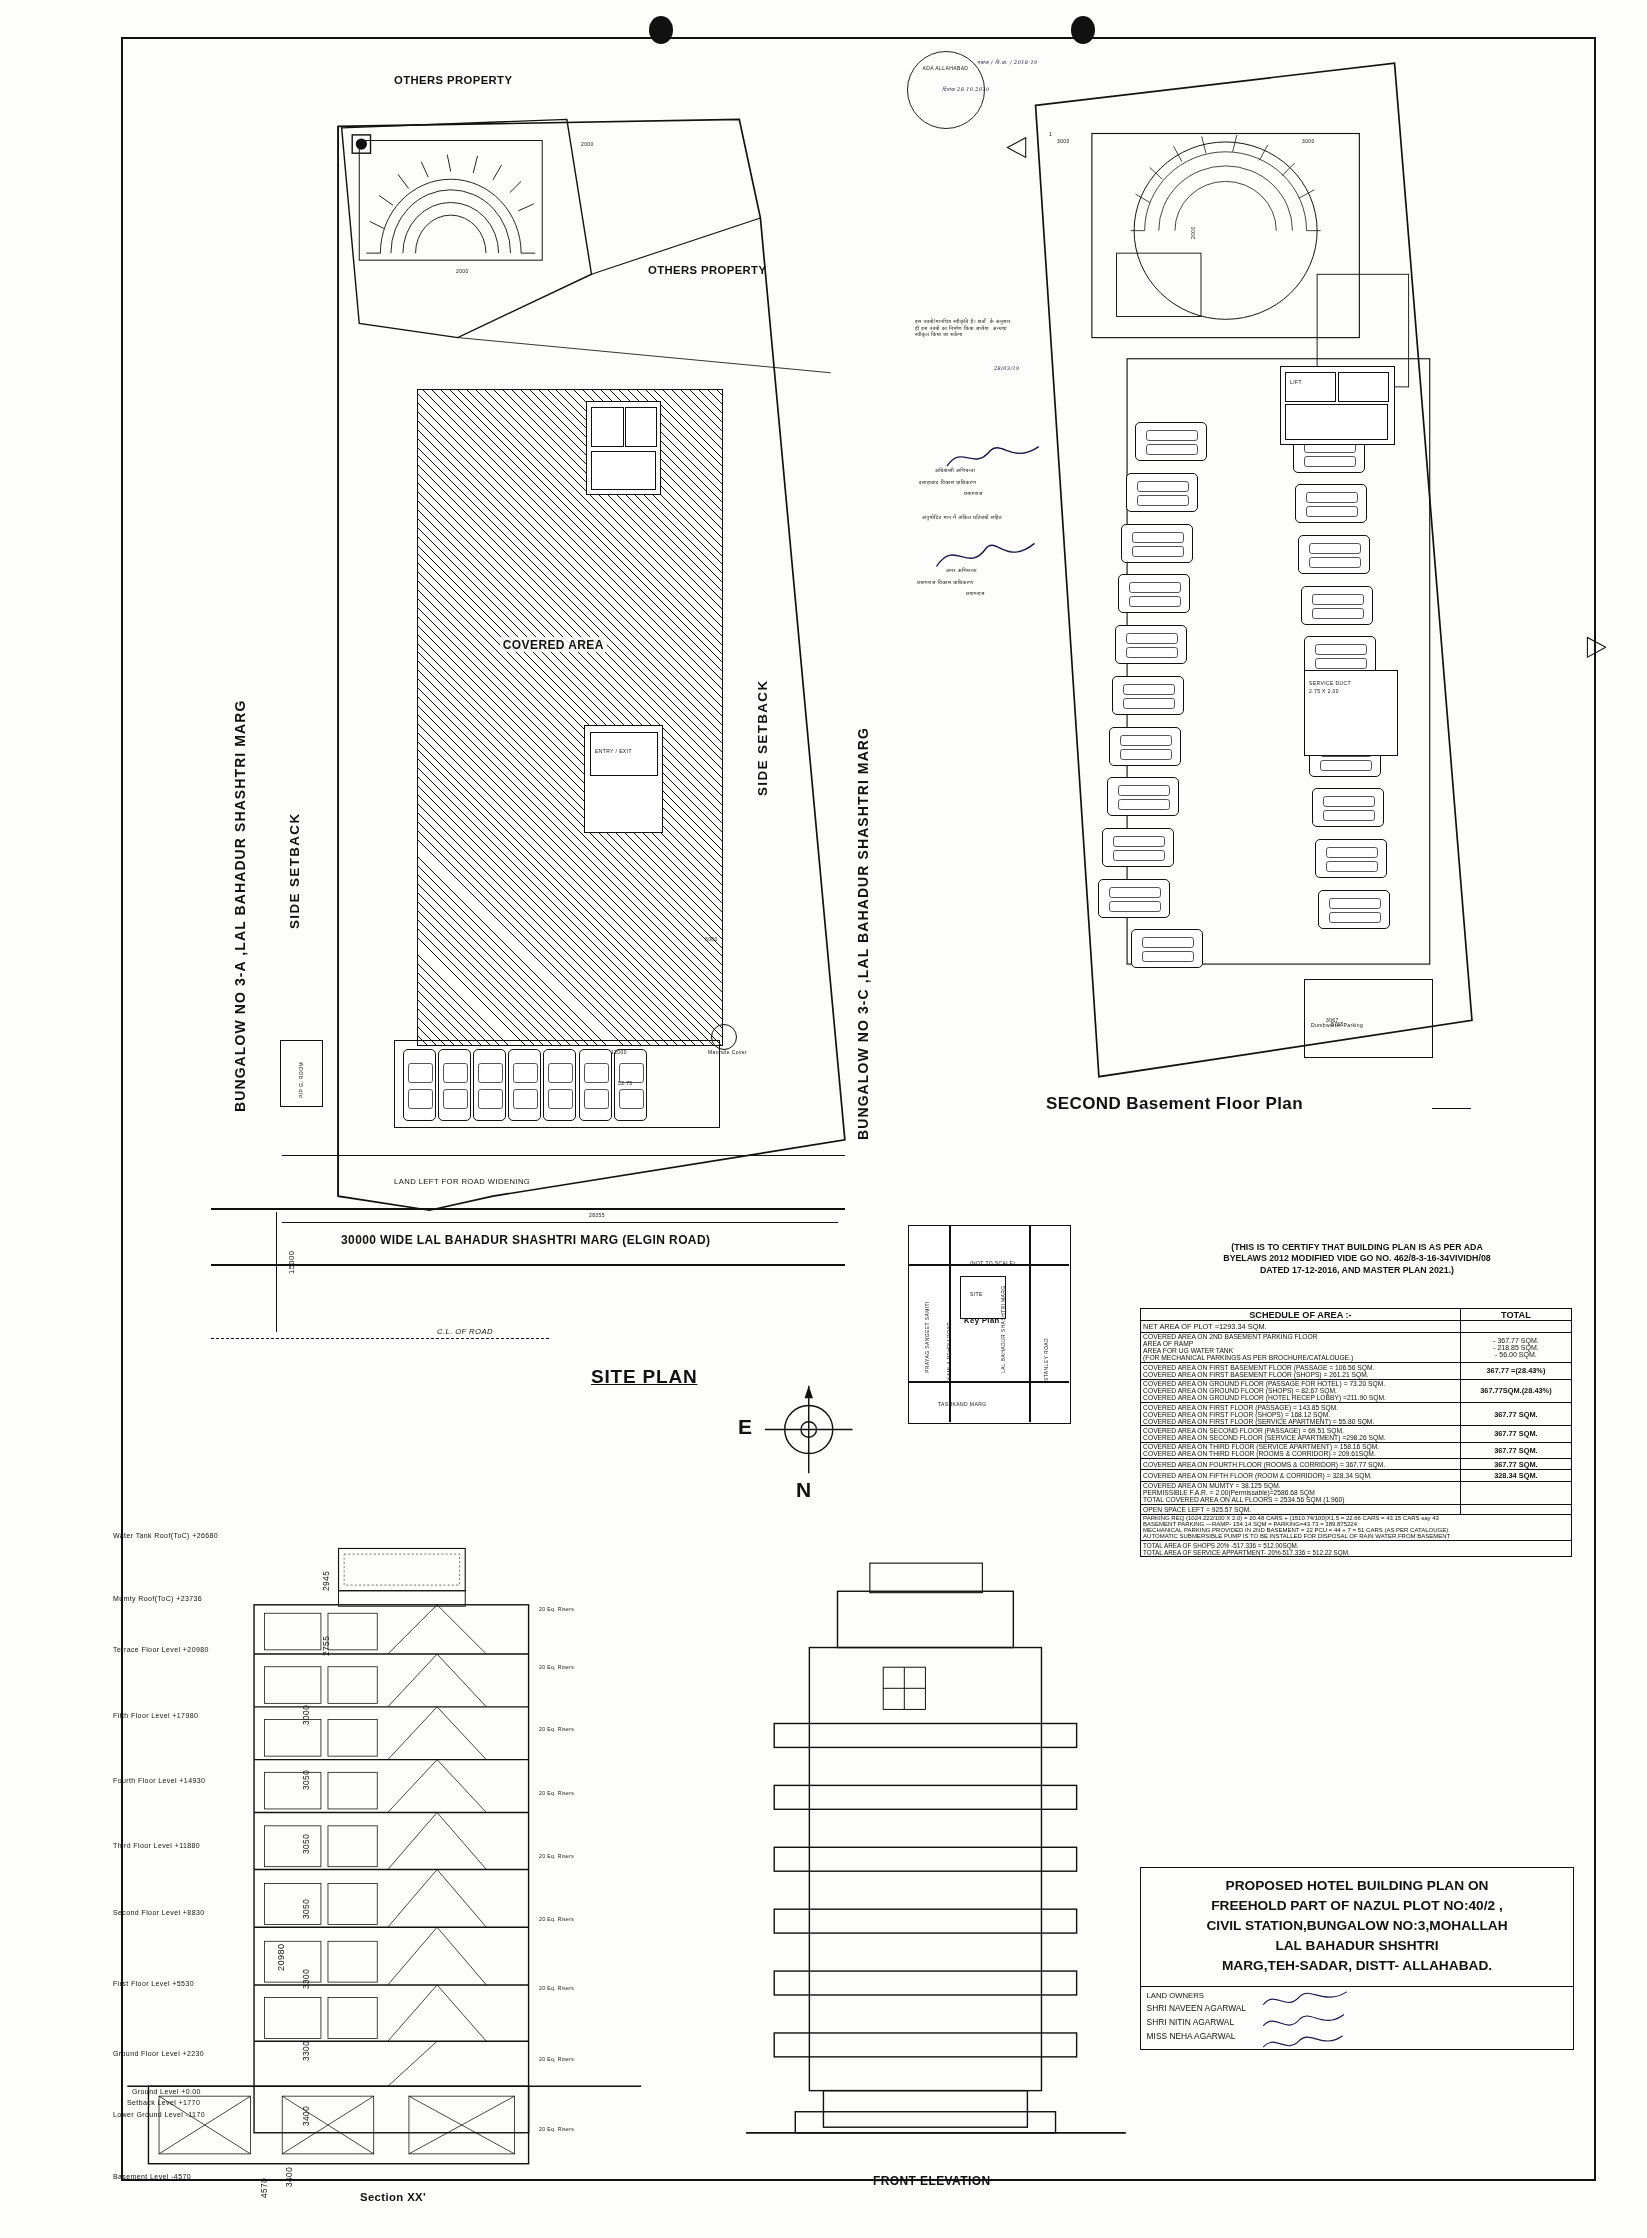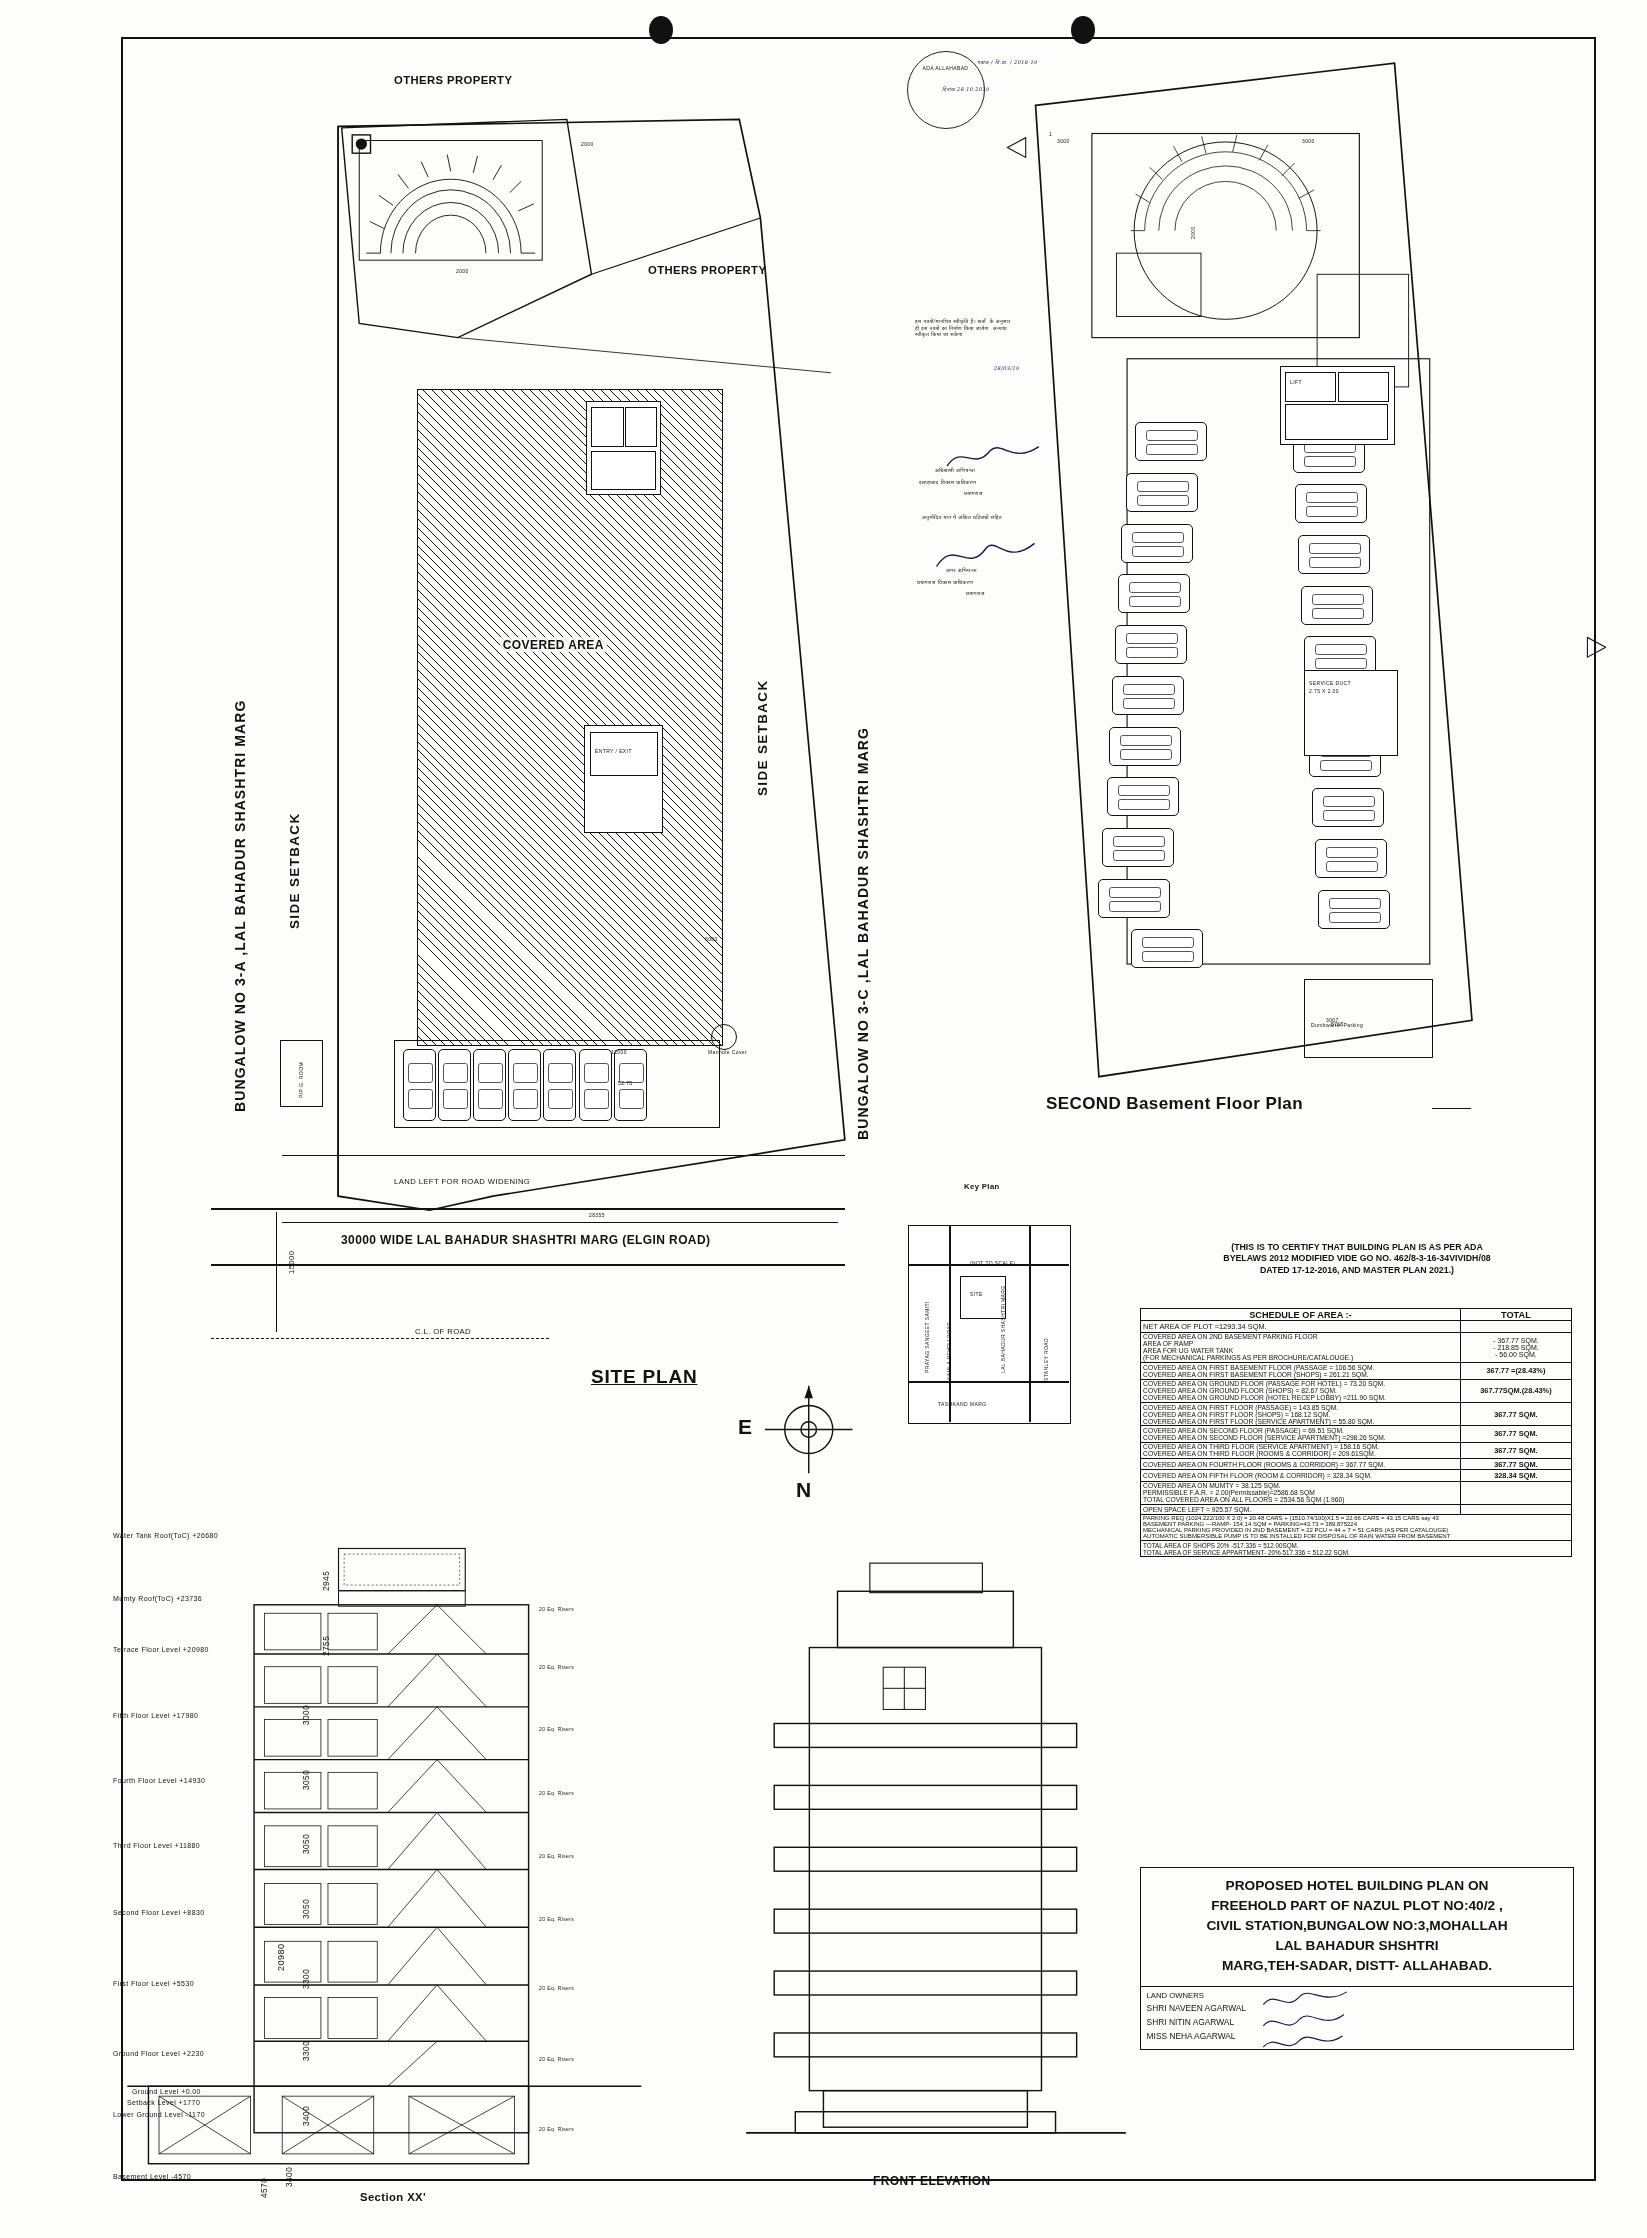--- a/index.html
+++ b/index.html
@@ -103,21 +103,21 @@
 
     <div class="box" style="left:280px;top:1040px;width:41px;height:65px;"></div>
     <div class="lbl xtiny rot90" style="left:298px;top:1098px;">P/P G. ROOM</div>
 
     <div class="ln" style="left:282px;top:1155px;width:563px;height:1.4px;"></div>
     <div class="lbl small" style="left:394px;top:1177px;">LAND LEFT FOR ROAD WIDENING</div>
     <div class="ln" style="left:211px;top:1208px;width:634px;height:1.8px;"></div>
     <div class="lbl bold" style="left:341px;top:1233px;font-size:12px;">30000 WIDE LAL BAHADUR SHASHTRI MARG (ELGIN ROAD)</div>
     <div class="ln" style="left:211px;top:1264px;width:634px;height:1.8px;"></div>
     <div class="dash" style="left:211px;top:1338px;width:338px;"></div>
-    <div class="lbl small" style="left:415px;top:1327px;">C.L. OF ROAD</div>
+    <div class="lbl small" style="left:437px;top:1327px;font-style:italic;">C.L. OF ROAD</div>
     <div class="lbl small rot90" style="left:287px;top:1274px;">15000</div>
     <div class="ln" style="left:276px;top:1212px;width:1.4px;height:120px;"></div>
     <div class="lbl xtiny" style="left:589px;top:1212px;">28355</div>
     <div class="ln" style="left:282px;top:1222px;width:556px;height:0.7px;"></div>
 
     <div class="lbl bold underline" style="left:591px;top:1366px;font-size:19px;letter-spacing:0.8px;">SITE PLAN</div>
 
     <div class="lbl bold rot90" style="left:287px;top:929px;font-size:13.4px;letter-spacing:1.4px;">SIDE SETBACK</div>
     <div class="lbl bold rot90" style="left:755px;top:796px;font-size:13.4px;letter-spacing:1.4px;">SIDE SETBACK</div>
     <div class="lbl bold rot90" style="left:232px;top:1112px;font-size:14px;letter-spacing:1.1px;">BUNGALOW NO 3-A ,LAL BAHADUR SHASHTRI MARG</div>
@@ -257,21 +257,21 @@
     <div class="ln" style="left:908px;top:1381px;width:161px;height:2.1px;"></div>
     <div class="ln" style="left:949px;top:1225px;width:2.1px;height:197px;"></div>
     <div class="ln" style="left:1029px;top:1225px;width:2.1px;height:197px;"></div>
     <div class="box" style="left:960px;top:1276px;width:44px;height:41px;"></div>
     <div class="lbl xtiny" style="left:970px;top:1291px;">SITE</div>
     <div class="lbl xtiny rot90" style="left:946px;top:1380px;">KAMLA NEHRU ROAD</div>
     <div class="lbl xtiny rot90" style="left:924px;top:1373px;">PRAYAG SANGEET SAMITI</div>
     <div class="lbl xtiny rot90" style="left:1043px;top:1381px;">STANLEY ROAD</div>
     <div class="lbl xtiny rot90" style="left:1000px;top:1373px;">LAL BAHADUR SHASHTRI MARG</div>
     <div class="lbl xtiny" style="left:938px;top:1401px;">TASHKAND MARG</div>
-    <div class="lbl small bold" style="left:964px;top:1182px;">Key Plan</div>
+    <div class="lbl small bold" style="left:964px;top:1316px;">Key Plan</div>
     <div class="lbl xtiny" style="left:970px;top:1260px;">(NOT TO SCALE)</div>
   </div>
 
   <div>
     <div class="box" style="left:253px;top:1507px;width:465px;height:655px;border-width:0;"></div>
     <svg class="abs" style="left:106px;top:1464px;" width="634" height="711" viewBox="0 0 900 1010">
 
       <rect x="210" y="200" width="390" height="750" fill="none" stroke="#111" stroke-width="2"></rect>
 
       <g stroke="#111" stroke-width="2" fill="none">

